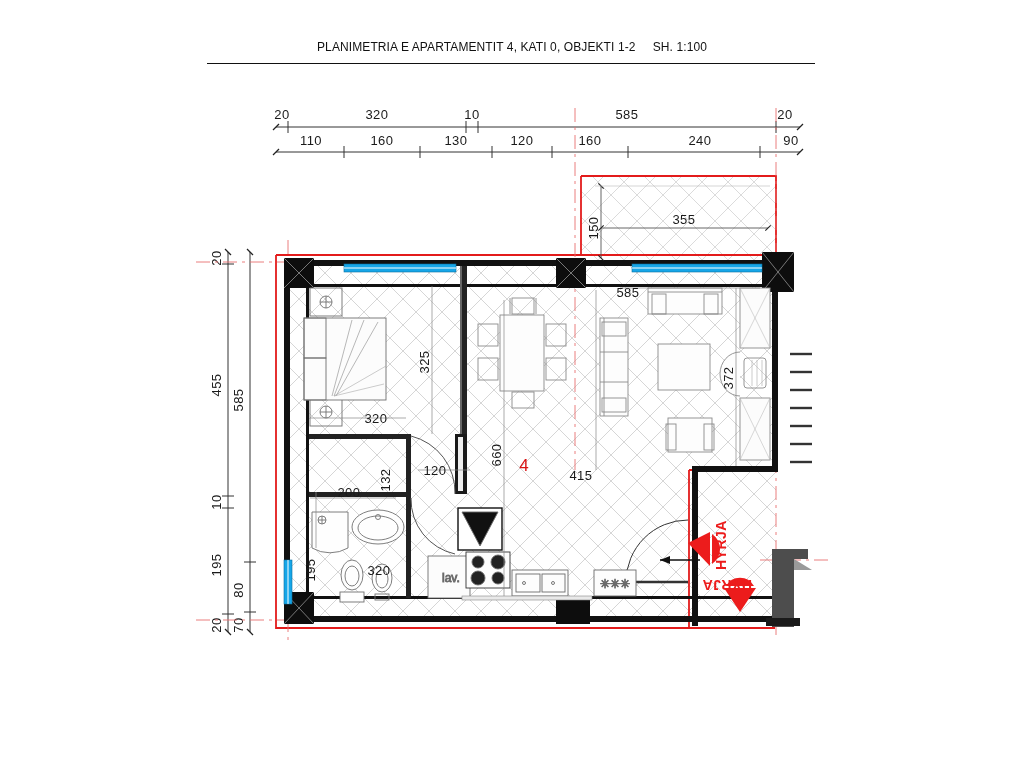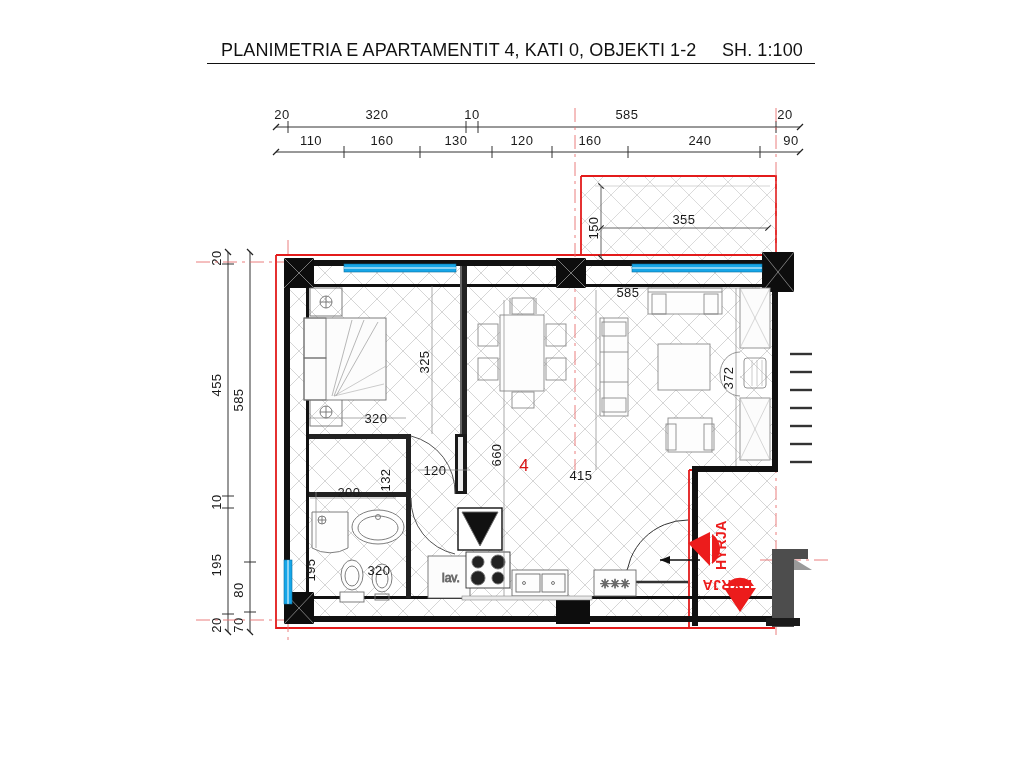--- a/index.html
+++ b/index.html
@@ -9,21 +9,21 @@
     overflow:hidden;position:relative;
   }
   #plan-root{position:absolute;inset:0;}
   svg{display:block;}
   .dimtxt{font-family:"Liberation Sans",sans-serif;font-size:13px;fill:#1a1a1a;letter-spacing:0.5px;}
   .dimtxt-sm{font-family:"Liberation Sans",sans-serif;font-size:12px;fill:#1a1a1a;}
   .aptnum{font-family:"Liberation Sans",sans-serif;font-size:17px;fill:#d81212;}
   .hyrja{font-family:"Liberation Sans",sans-serif;font-size:14px;fill:#ec1c1c;font-weight:bold;letter-spacing:0.5px;}
   .title{
     position:absolute;left:0;top:40px;width:1024px;text-align:center;
-    font-family:"Liberation Sans",sans-serif;font-size:18px;color:#111;
+    font-family:"Liberation Sans",sans-serif;font-size:12px;color:#111;
     letter-spacing:0.1px;white-space:pre;
   }
   .title-underline{position:absolute;left:207px;top:63px;width:608px;height:1px;background:#111;}
 </style>
 </head>
 <body>
 
 <div id="plan-root">
 
   <div class="title">PLANIMETRIA E APARTAMENTIT 4, KATI 0, OBJEKTI 1-2     SH. 1:100</div>

